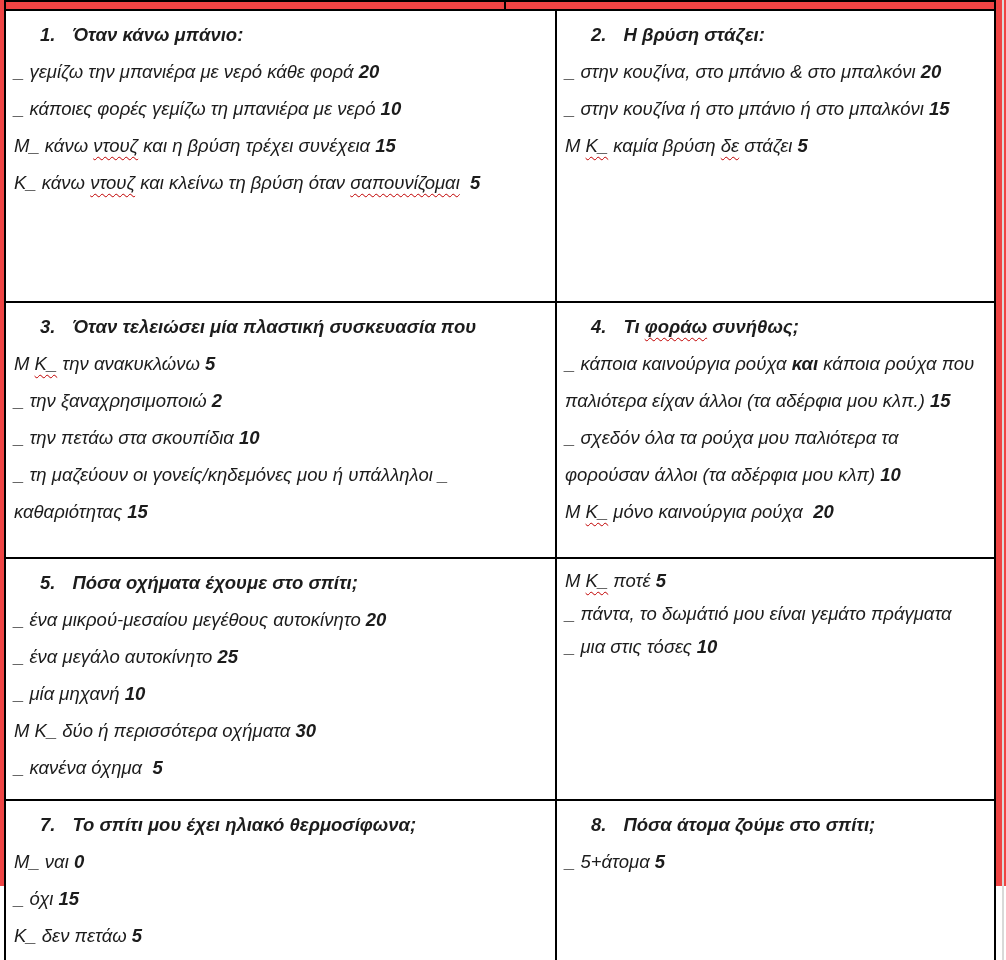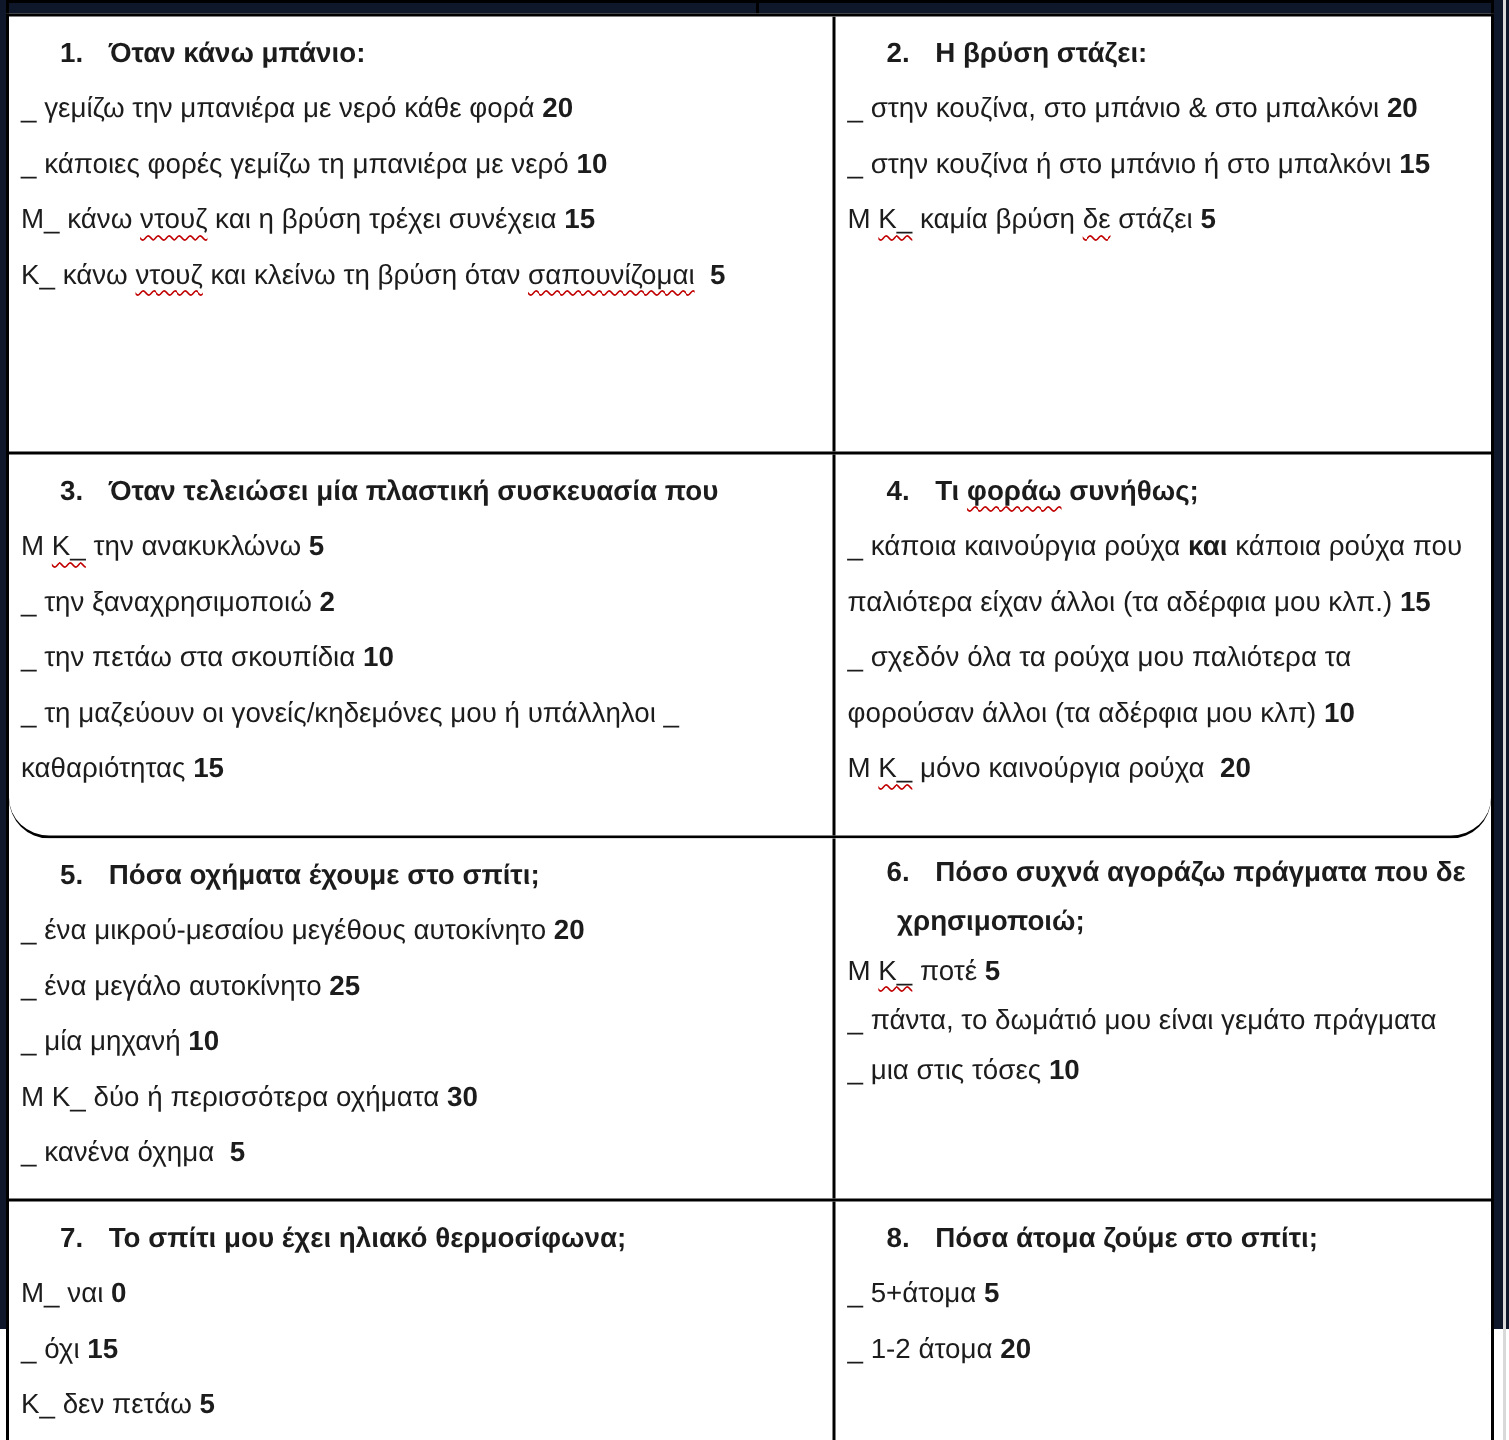--- a/index.html
+++ b/index.html
@@ -1,37 +1,37 @@
 <!DOCTYPE html>
 <html lang="el" style="--border: #000000; --sq: #c00000; --pageedge: #d9d9d9;"><head>
 <meta charset="utf-8">
 <style>
   html,body{margin:0;padding:0;}
   body{
     width:1006px;height:960px;overflow:hidden;background:#ffffff;
     font-family:"Liberation Sans","DejaVu Sans",sans-serif;
   }
-  .page{position:relative;width:1006px;height:886px;background:#0f172a;}
+  .page{position:relative;width:1006px;height:886px;background:#ef4444;font-style:italic;}
 
   
   .remnant-hline{position:absolute;left:4px;top:0;width:992px;height:2px;background:var(--border,#000);}
   .remnant-vtick{position:absolute;left:504px;top:0;width:2px;height:11px;background:var(--border,#000);}
   .remnant-left{position:absolute;left:4px;top:0;width:2px;height:11px;background:var(--border,#000);}
   .remnant-right{position:absolute;left:994px;top:0;width:2px;height:11px;background:var(--border,#000);}
   
   .page-edge{position:absolute;left:1002px;top:0;width:2px;height:960px;background:var(--pageedge,#d9d9d9);}
 
   .qtable{
     position:absolute;left:4px;top:9px;width:992px;height:951px;
     box-sizing:border-box;border:2px solid var(--border,#000);border-bottom:none;
     overflow:hidden;background:#fff;
   }
   .trow{display:flex;box-sizing:border-box;border-bottom:2px solid var(--border,#000);}
   .trow.r1{height:292px;}
-  .trow.r2{height:256px;border-radius:27px;}
+  .trow.r2{height:256px;}
   .trow.r3{height:242px;}
   .trow.r4{height:161px;border-bottom:none;}
   .tcell{
     box-sizing:border-box;overflow:hidden;
     padding:5px 6px 0 8px;
     font-size:18.5px;color:#1c1c1c;
   }
   .tcell.left{width:549px;}
   .tcell.right{width:437px;border-left:2px solid var(--border,#000);}
 
@@ -108,40 +108,35 @@
           <div class="qtitle">
             <div class="tline"><span class="qnum">5.</span><span>Πόσα οχήματα έχουμε στο σπίτι;</span></div>
           </div>
           <div class="oline"><span>_ ένα μικρού-μεσαίου μεγέθους αυτοκίνητο </span><span class="b">20</span></div>
           <div class="oline"><span>_ ένα μεγάλο αυτοκίνητο </span><span class="b">25</span></div>
           <div class="oline"><span>_ μία μηχανή </span><span class="b">10</span></div>
           <div class="oline"><span>Μ Κ_ δύο ή περισσότερα οχήματα </span><span class="b">30</span></div>
           <div class="oline"><span>_ κανένα όχημα  </span><span class="b">5</span></div>
         </div>
       <div class="tcell right compact">
-          <div class="qtitle">
-            <div class="tline"><span class="qnum">6.</span><span>Πόσο συχνά αγοράζω πράγματα που δε</span></div>
-            <div class="tline cont"><span>χρησιμοποιώ;</span></div>
-          </div>
           <div class="oline"><span>Μ </span><span class="sq">Κ_</span><span> ποτέ </span><span class="b">5</span></div>
           <div class="oline"><span>_ πάντα, το δωμάτιό μου είναι γεμάτο πράγματα</span></div>
           <div class="oline"><span>_ μια στις τόσες </span><span class="b">10</span></div>
         </div>
     </div>
     <div class="trow r4">
       <div class="tcell left">
           <div class="qtitle">
             <div class="tline"><span class="qnum">7.</span><span>Το σπίτι μου έχει ηλιακό θερμοσίφωνα;</span></div>
           </div>
           <div class="oline"><span>Μ_ ναι </span><span class="b">0</span></div>
           <div class="oline"><span>_ όχι </span><span class="b">15</span></div>
           <div class="oline"><span>Κ_ δεν πετάω </span><span class="b">5</span></div>
         </div>
       <div class="tcell right">
           <div class="qtitle">
             <div class="tline"><span class="qnum">8.</span><span>Πόσα άτομα ζούμε στο σπίτι;</span></div>
           </div>
           <div class="oline"><span>_ 5+άτομα </span><span class="b">5</span></div>
-          <div class="oline"><span>_ 1-2 άτομα </span><span class="b">20</span></div>
         </div>
     </div>
   </div>
 </div>
 
 </body></html>

